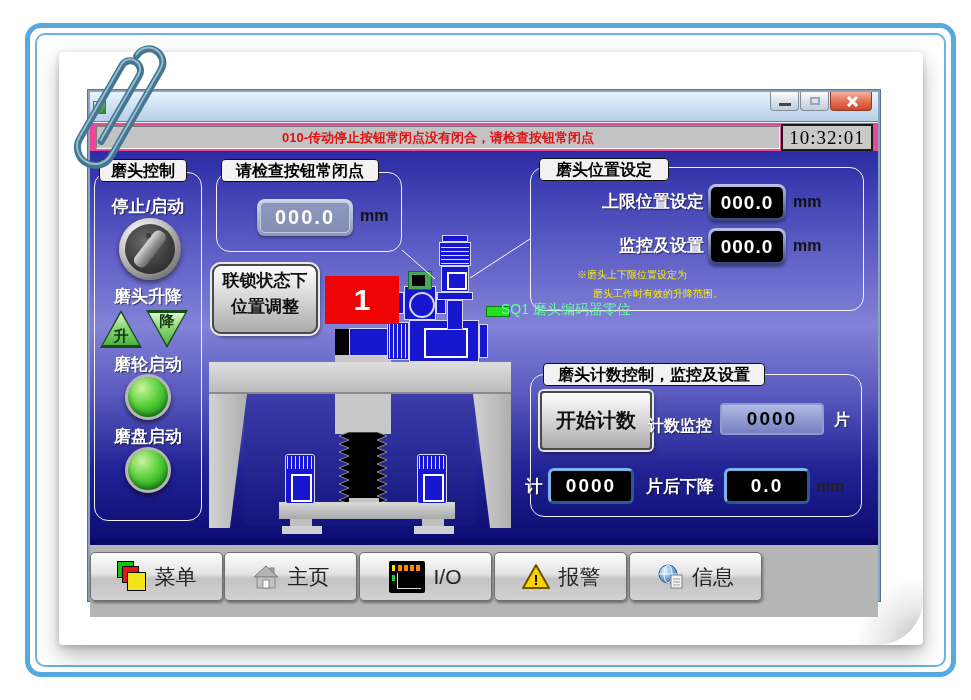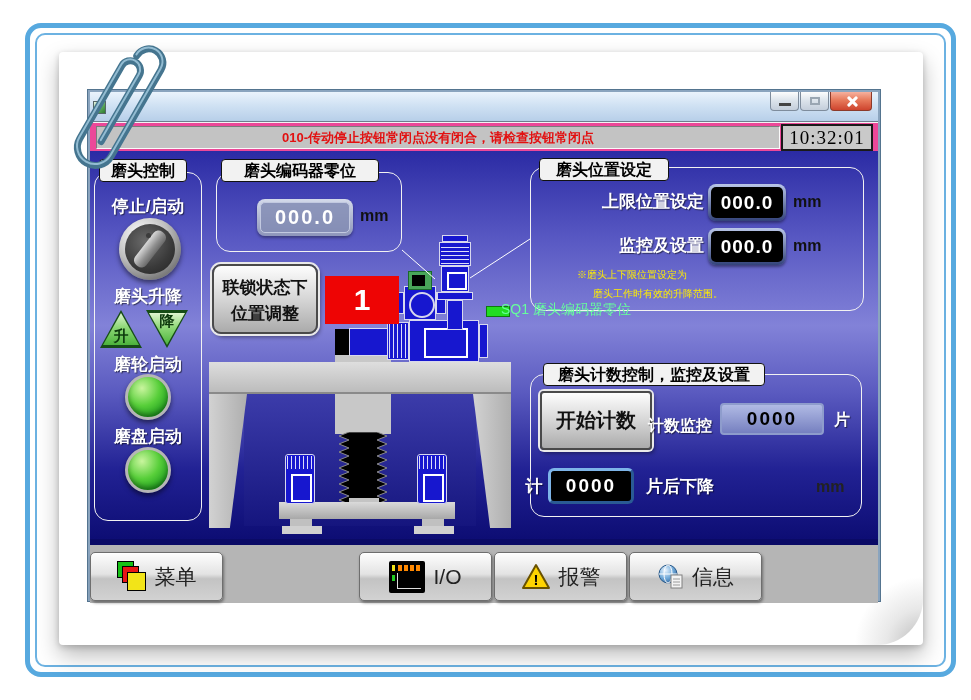--- a/index.html
+++ b/index.html
@@ -100,21 +100,21 @@
   .blk-input { position:absolute; background:#000; color:#fff; font-size:19px; font-weight:bold;
     border:3px solid; border-color:#7db4e8 #2a5a94 #2a5a94 #7db4e8; border-radius:6px;
     display:flex; align-items:center; justify-content:center; letter-spacing:2px; z-index:3; }
   .unit-dark { position:absolute; color:#111; font-weight:bold; font-size:16px; z-index:3; }
 
   
   .gray-btn { position:absolute; border:2px solid #4a4a4a; border-radius:9px; color:#111;
     background:linear-gradient(180deg,#fdfdfd,#d6d6d6 50%,#ababab);
     box-shadow:0 0 0 2px #e9e9e9, 2px 3px 4px rgba(0,0,0,.45);
     font-weight:bold; text-align:center; z-index:3; }
-  #interlock-btn { left:122px; top:113px; width:106px; height:70px; font-size:17px; line-height:26px; padding-top:9px; }
+  #interlock-btn { left:122px; top:113px; width:106px; height:70px; font-size:17px; line-height:26px; padding-top:2px; }
   #start-count-btn { left:450px; top:240px; width:112px; height:59px; font-size:20px; border-radius:4px;
     display:flex; align-items:center; justify-content:center; }
 
   .red-status { position:absolute; left:235px; top:125px; width:74px; height:48px; background:#ee0404;
     color:#fff; font-size:30px; font-weight:bold; display:flex; align-items:center; justify-content:center; z-index:3; }
 
   .note-text { position:absolute; color:#ffee00; font-size:10px; font-weight:normal; z-index:3; }
   .led { position:absolute; left:396px; top:155px; width:24px; height:11px; background:#22dd22;
     border:1px solid #0e7a0e; z-index:3; }
   .led-label { position:absolute; left:411px; top:150px; color:#66ff9c; font-size:14px; z-index:3; }
@@ -157,21 +157,21 @@
   .m-vribs { left:349px; top:91px; width:32px; height:24px; background:#1717cf; border:1px solid #d8d8ee; }
   .m-vribs:before { content:""; position:absolute; inset:1px;
     background:repeating-linear-gradient(0deg, rgba(255,255,255,.85) 0 1px, transparent 1px 4px); }
   .m-vbody { left:351px; top:115px; width:28px; height:26px; }
   .m-vbody:after { content:""; position:absolute; left:5px; top:5px; width:16px; height:14px; border:2px solid #fff; }
   .m-vflange { left:347px; top:141px; width:36px; height:8px; }
   .m-vshaft { left:357px; top:149px; width:16px; height:30px; }
   .leads { position:absolute; inset:0; z-index:1; pointer-events:none; }
 
   
-  .navbar { position:relative; height:64px; background:#b5b5b5; border-top:6px solid #0a0a66; }
+  .navbar { position:relative; height:78px; background:#b5b5b5; border-top:6px solid #0a0a66; }
   .nav-btn { position:absolute; top:7px; height:49px; width:133px; border:1px solid #6e6e6e; border-radius:5px;
     background:linear-gradient(180deg,#fefefe,#e3e3e3 45%,#c3c3c3 55%,#d2d2d2);
     box-shadow:inset 0 1px 0 #fff, 1px 2px 3px rgba(0,0,0,.4);
     display:flex; align-items:center; justify-content:center; gap:8px;
     font-size:21px; color:#222; }
   .menu-ic { position:relative; width:30px; height:31px; }
   .menu-ic span { position:absolute; border:1px solid #000; }
   .menu-ic .g { left:0; top:0; width:17px; height:17px; background:#15c015; }
   .menu-ic .r { left:5px; top:5px; width:17px; height:17px; background:#e81515; }
   .menu-ic .y { left:10px; top:11px; width:19px; height:19px; background:#f2e418; }
@@ -275,21 +275,21 @@
         <div class="t-outer"></div>
         <div class="t-inner"></div>
         <div class="t-label">降</div>
       </div>
       <div class="wlabel" style="left:4px;top:202px;width:108px;">磨轮启动</div>
       <div class="gbtn" style="left:35px;top:223px;"></div>
       <div class="wlabel" style="left:4px;top:274px;width:108px;">磨盘启动</div>
       <div class="gbtn" style="left:35px;top:296px;"></div>
 
       <div class="panel" style="left:126px;top:21px;width:186px;height:80px;"></div>
-      <div class="ptitle" style="left:131px;top:8px;width:158px;">磨头编码器零位</div>
+      <div class="ptitle" style="left:131px;top:8px;width:158px;">请检查按钮常闭点</div>
       <div class="glass-display" style="left:167px;top:48px;width:96px;height:37px;">
         <div class="glass-inner">000.0</div>
       </div>
       <div class="unit-dark" style="left:270px;top:56px;">mm</div>
 
       <div class="gray-btn" id="interlock-btn">
         <div>联锁状态下</div>
         <div>位置调整</div>
       </div>
       <div class="red-status">1</div>
@@ -314,32 +314,42 @@
 
       <div class="panel" style="left:440px;top:223px;width:332px;height:143px;"></div>
       <div class="ptitle" style="left:453px;top:212px;width:222px;">磨头计数控制，监控及设置</div>
       <div class="gray-btn" id="start-count-btn">开始计数</div>
       <div class="wlabel" style="left:552px;top:259px;width:76px;font-size:16px;margin-top:6px;">计数监控</div>
       <div class="cnt-display" style="left:630px;top:252px;width:104px;height:32px;">0000</div>
       <div class="wlabel" style="left:740px;top:259px;width:24px;font-size:16px;">片</div>
       <div class="wlabel" style="left:432px;top:324px;width:24px;">计</div>
       <div class="blk-input" style="left:458px;top:317px;width:86px;height:36px;">0000</div>
       <div class="wlabel" style="left:548px;top:324px;width:84px;">片后下降</div>
+      <div class="blk-input" style="left:634px;top:317px;width:86px;height:36px;">0.0</div>
       <div class="unit-dark" style="left:726px;top:327px;color:#222;">mm</div>
 
     </div>
 
     <div class="navbar">
       <div class="nav-btn" style="left:0px;">
         <span class="menu-ic">
           <span class="g"></span>
           <span class="r"></span>
           <span class="y"></span>
         </span>
         <span>菜单</span>
+      </div>
+      <div class="nav-btn" style="left:134px;">
+        <svg width="28" height="26">
+          <rect x="18" y="4" width="4" height="7" fill="#a8a8a8" stroke="#7a7a7a"></rect>
+          <polygon points="14,2 26,13 2,13" fill="#b4b4b4" stroke="#7a7a7a"></polygon>
+          <rect x="5" y="13" width="18" height="11" fill="#c2c2c2" stroke="#888888"></rect>
+          <rect x="11" y="16" width="6" height="8" fill="#ffffff" stroke="#888888"></rect>
+        </svg>
+        <span>主页</span>
       </div>
       <div class="nav-btn" style="left:269px;">
         <span class="io-ic">
           <i class="d" style="left:9px;"></i>
           <i class="d" style="left:15px;"></i>
           <i class="d" style="left:21px;"></i>
           <i class="d" style="left:27px;"></i>
           <i class="yl"></i>
           <i class="gr"></i>
           <i class="ln"></i>

